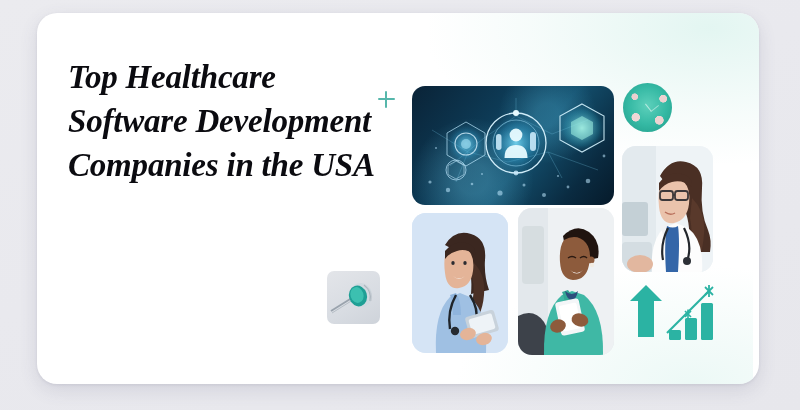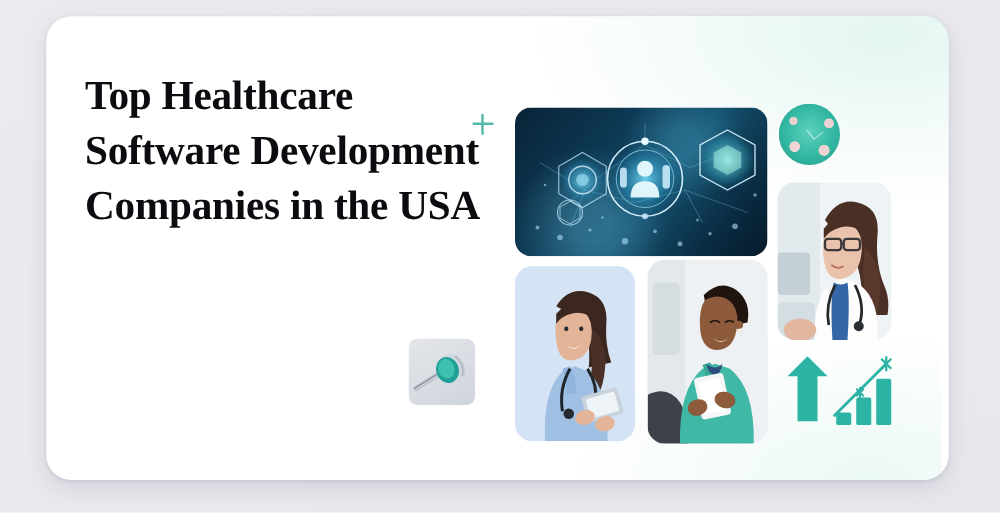--- a/index.html
+++ b/index.html
@@ -26,20 +26,21 @@
     position: absolute;
     left: 37px;
     top: 13px;
     width: 722px;
     height: 371px;
     background: #ffffff;
     border-radius: 20px;
     box-shadow: 0 6px 18px rgba(80, 80, 110, 0.14),
                 0 1px 3px rgba(70, 70, 100, 0.10);
     overflow: hidden;
+    font-style: italic;
   }
   
   .card-tint {
     position: absolute;
     right: 0;
     top: 0;
     width: 330px;
     height: 150px;
     background: radial-gradient(ellipse at 85% 10%,
                 rgba(222, 244, 239, 0.85) 0%,

